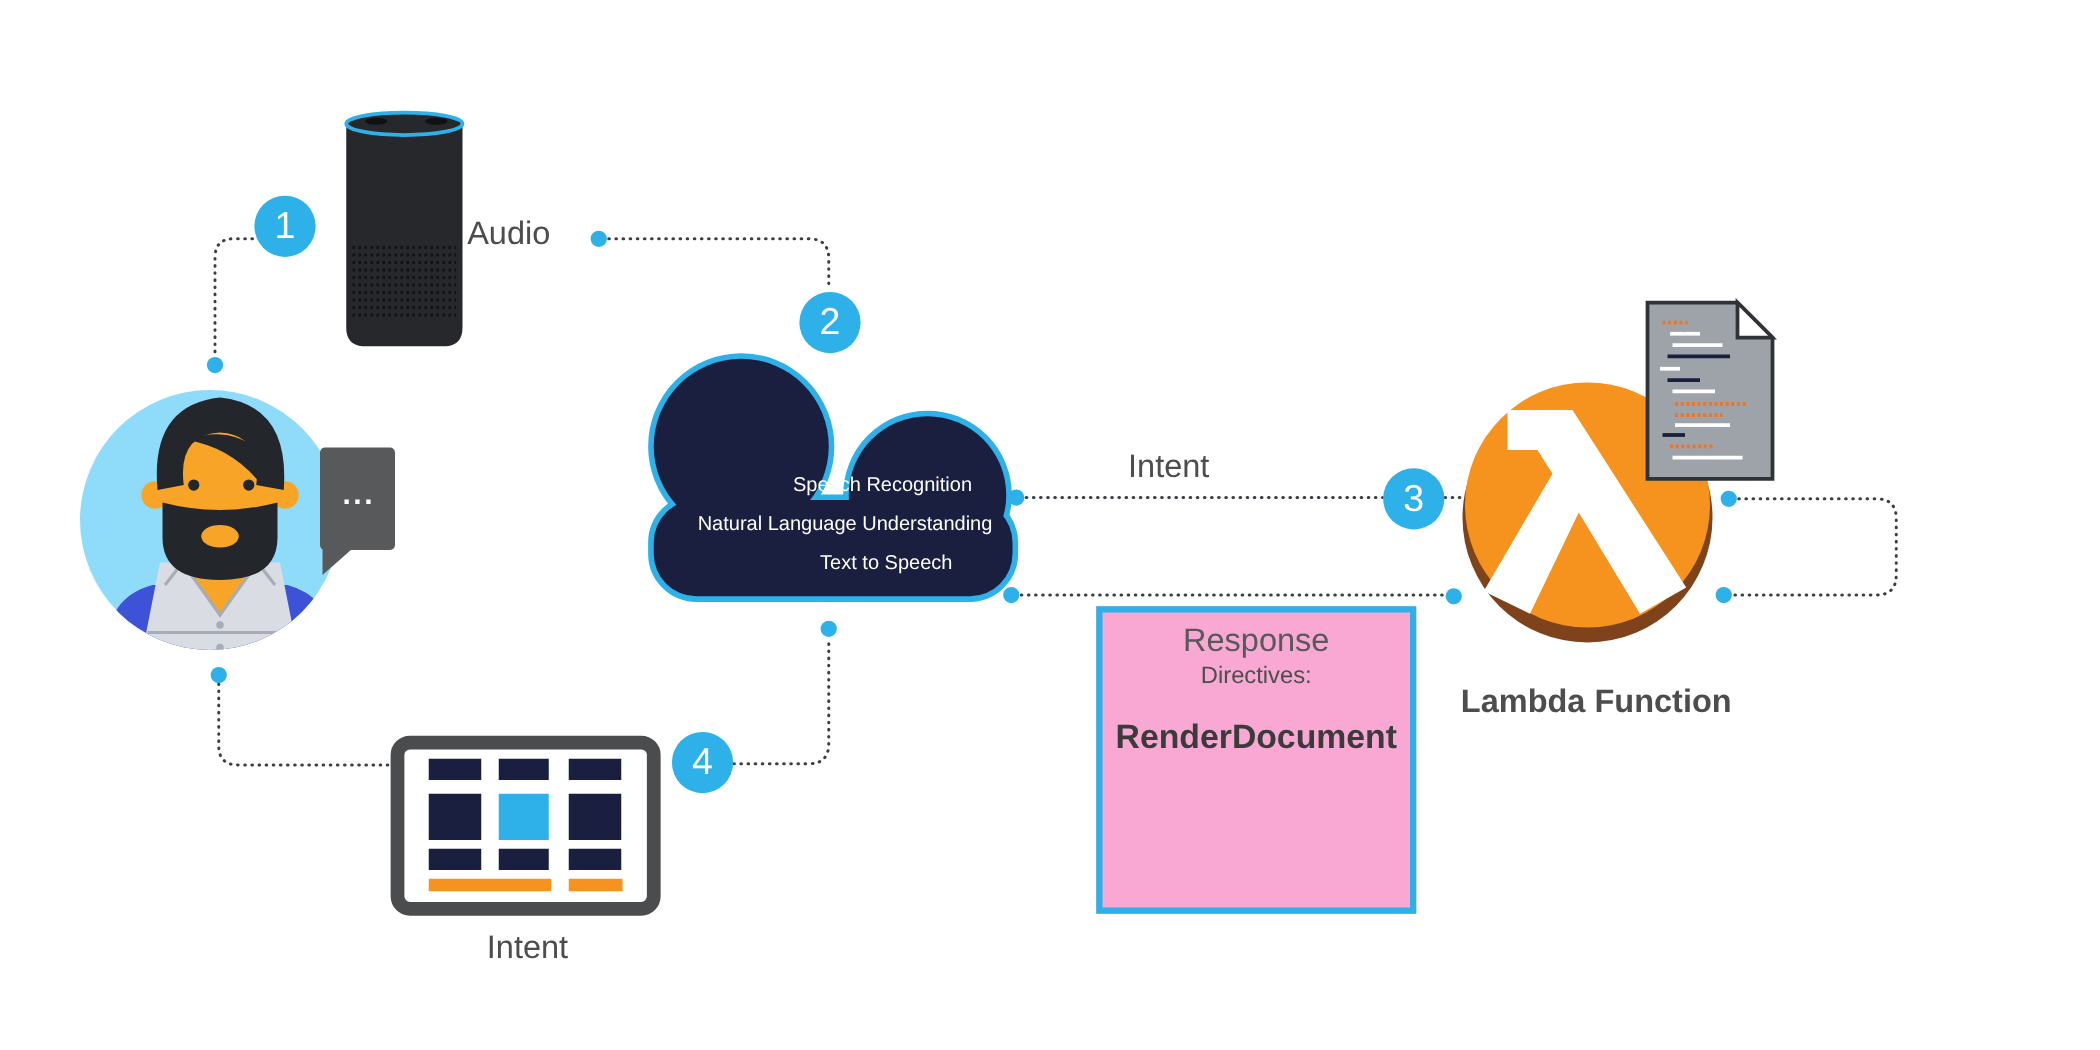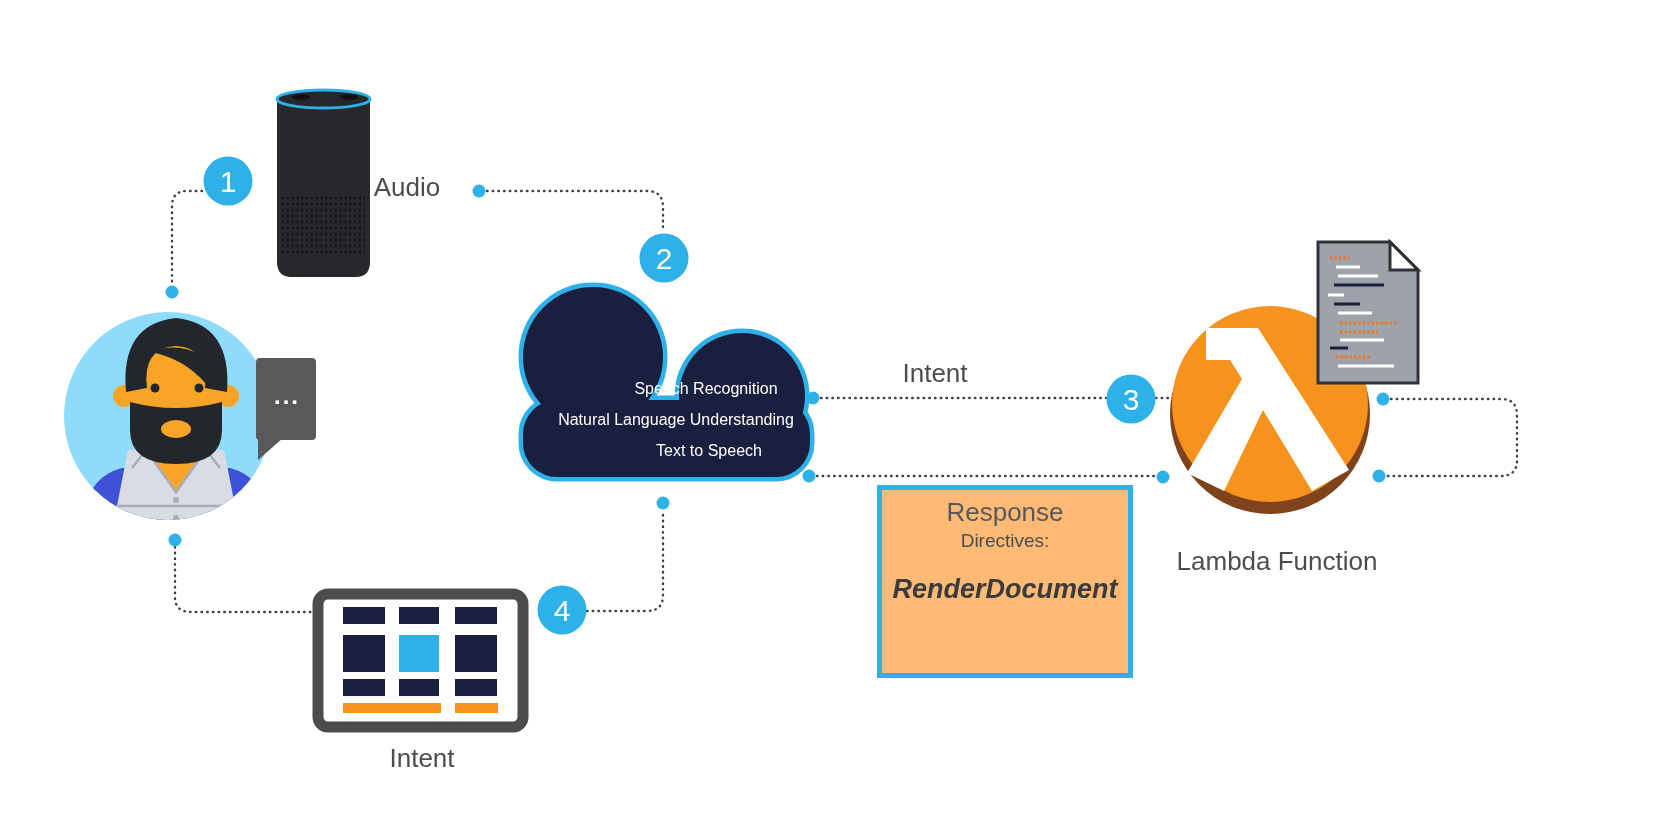--- a/index.html
+++ b/index.html
@@ -34,26 +34,26 @@
 
   
   .badge{position:absolute;width:49px;height:49px;border-radius:50%;background:var(--accent);
          color:#fff;font-size:30px;display:flex;align-items:center;justify-content:center;
          transform:translate(-50%,-50%);}
   .diagram-label{position:absolute;transform:translate(-50%,-50%);color:var(--label-gray);
          font-size:26px;white-space:nowrap;}
   .cloud-line{position:absolute;transform:translate(-50%,-50%);color:#fff;font-size:16px;white-space:nowrap;}
   .bubble-dots{position:absolute;transform:translate(-50%,-50%);color:#fff;font-size:24px;
          font-weight:bold;letter-spacing:2px;line-height:10px;}
-  .response-box{position:absolute;left:877px;top:485px;width:256px;height:193px;box-sizing:border-box;
-         border:5px solid var(--accent);background:#fdba74;text-align:center;}
+  .response-box{position:absolute;left:877px;top:485px;width:256px;height:246px;box-sizing:border-box;
+         border:5px solid var(--accent);background:#f9a8d4;text-align:center;}
   .response-title{font-size:26px;color:var(--bubble-gray);margin-top:7px;}
   .response-subtitle{font-size:19px;color:var(--label-gray);margin-top:2px;}
   .directives{margin-top:22px;}
-  .directive{font-size:27px;font-weight:bold;color:var(--directive-dark);line-height:31px;font-style:italic;}
+  .directive{font-size:27px;font-weight:bold;color:var(--directive-dark);line-height:31px;}
 </style>
 </head>
 <body>
 
 <div class="canvas">
 
   <svg class="scene" width="1680" height="840" viewBox="0 0 1680 840">
 
     <defs>
       <clipPath id="avatarClip">
@@ -191,21 +191,21 @@
   </svg>
 
   <div class="badge" style="left:228px;top:181px;">1</div>
   <div class="badge" style="left:664px;top:258px;">2</div>
   <div class="badge" style="left:1131px;top:399px;">3</div>
   <div class="badge" style="left:562px;top:610px;">4</div>
 
   <div class="diagram-label" style="left:407px;top:187px;">Audio</div>
   <div class="diagram-label" style="left:935px;top:373px;">Intent</div>
   <div class="diagram-label" style="left:422px;top:758px;">Intent</div>
-  <div class="diagram-label" style="left:1277px;top:561px;">Lambda Function</div>
+  <div class="diagram-label" style="left:1277px;top:561px;font-weight:bold;">Lambda Function</div>
 
   <div class="cloud-line" style="left:663px;top:389px;margin-left:43px;">Speech Recognition</div>
   <div class="cloud-line" style="left:676px;top:420px;">Natural Language Understanding</div>
   <div class="cloud-line" style="left:663px;top:451px;margin-left:46px;">Text to Speech</div>
 
   <div class="bubble-dots" style="left:287px;top:396px;">...</div>
 
   <div class="response-box">
     <div class="response-title">Response</div>
     <div class="response-subtitle">Directives:</div>

